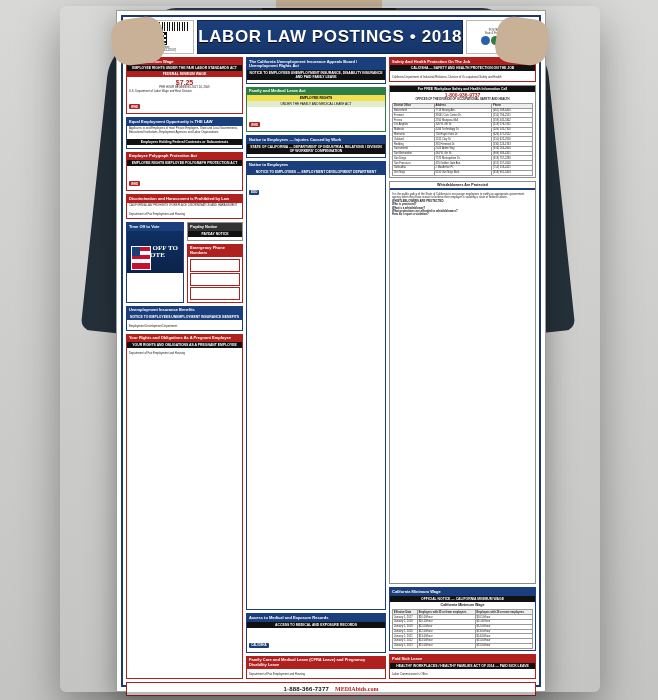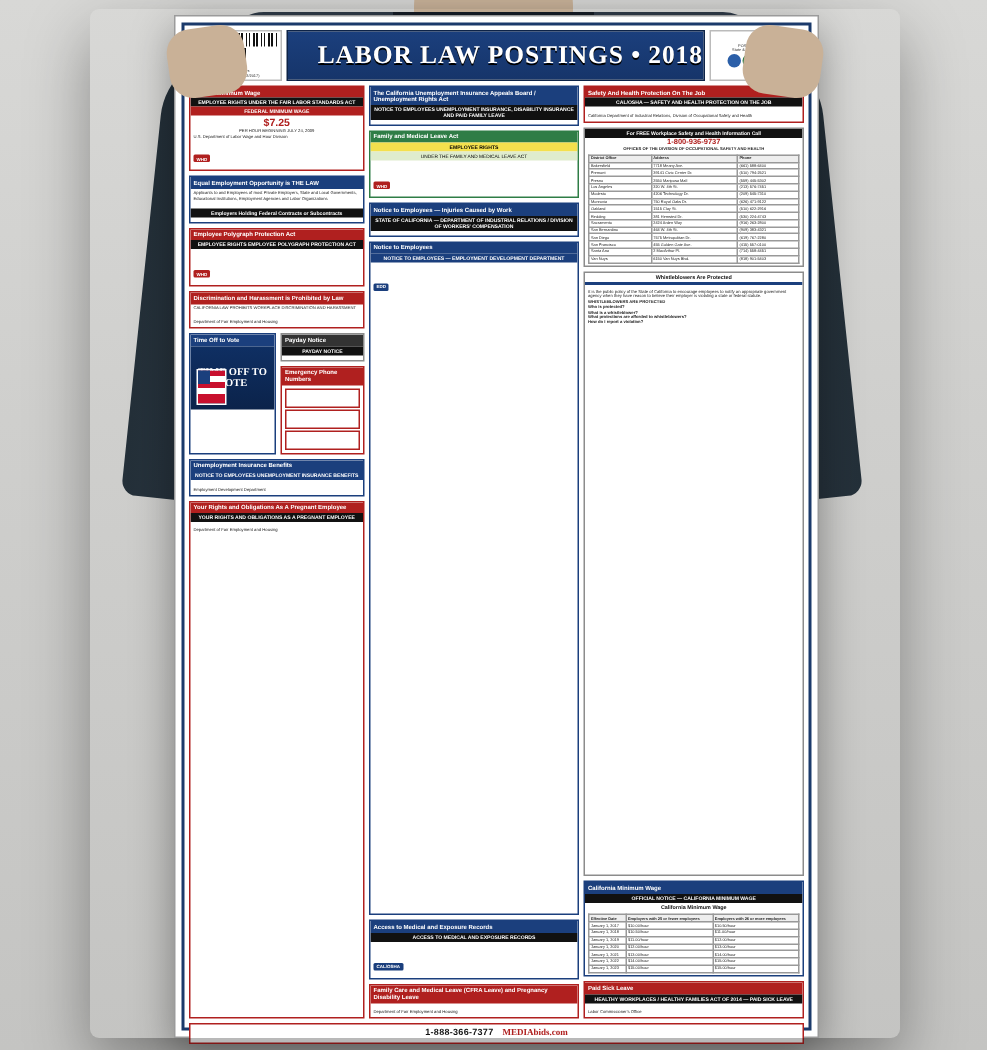--- a/index.html
+++ b/index.html
@@ -47,22 +47,22 @@
   .phead-left{width:74px;border:1px solid #bbb;display:flex;flex-direction:column;
     justify-content:center;align-items:center;font-size:2.6px;line-height:1.25;
     color:#222;padding:1px;box-sizing:border-box;background:#fff;}
   .barcode{width:56px;height:11px;
     background:repeating-linear-gradient(90deg,#111 0 1px,#fff 1px 2px,#111 2px 3px,#fff 3px 5px);}
   .qr{width:14px;height:14px;background:
      repeating-conic-gradient(#111 0 25%, #fff 0 50%) 0 0/4px 4px;
      border:1px solid #111;box-sizing:border-box;}
   .phead-mid{flex:1;background:linear-gradient(180deg,#1b3f7d 0%,#16356a 100%);
     border:1px solid #0d2347;display:flex;align-items:center;justify-content:center;}
-  .phead-title{color:#fff;font-family:Liberation Serif, serif;font-weight:bold;
-    font-size:17px;letter-spacing:.6px;text-shadow:0 1px 0 #000;white-space:nowrap;padding-left:20px;}
+  .phead-title{color:#fff;font-family:Liberation Sans, sans-serif;font-weight:bold;
+    font-size:17px;letter-spacing:.6px;text-shadow:0 1px 0 #000;white-space:nowrap;}
   .phead-right{width:76px;border:1px solid #bbb;background:#fff;
     display:flex;flex-direction:column;align-items:center;justify-content:center;
     font-size:2.6px;color:#333;padding:1px;box-sizing:border-box;}
   .seal-row{display:flex;gap:1px;margin-top:1px;}
   .seal{width:9px;height:9px;border-radius:50%;background:#2b5fa8;}
   .seal.g{background:#2f7d46}.seal.r{background:#a8292b}.seal.y{background:#c9a227}
 
   
   .pbody{display:flex;gap:3px;margin-top:3px;height:calc(100% - 40px);}
   .col{display:flex;flex-direction:column;gap:3px;}

